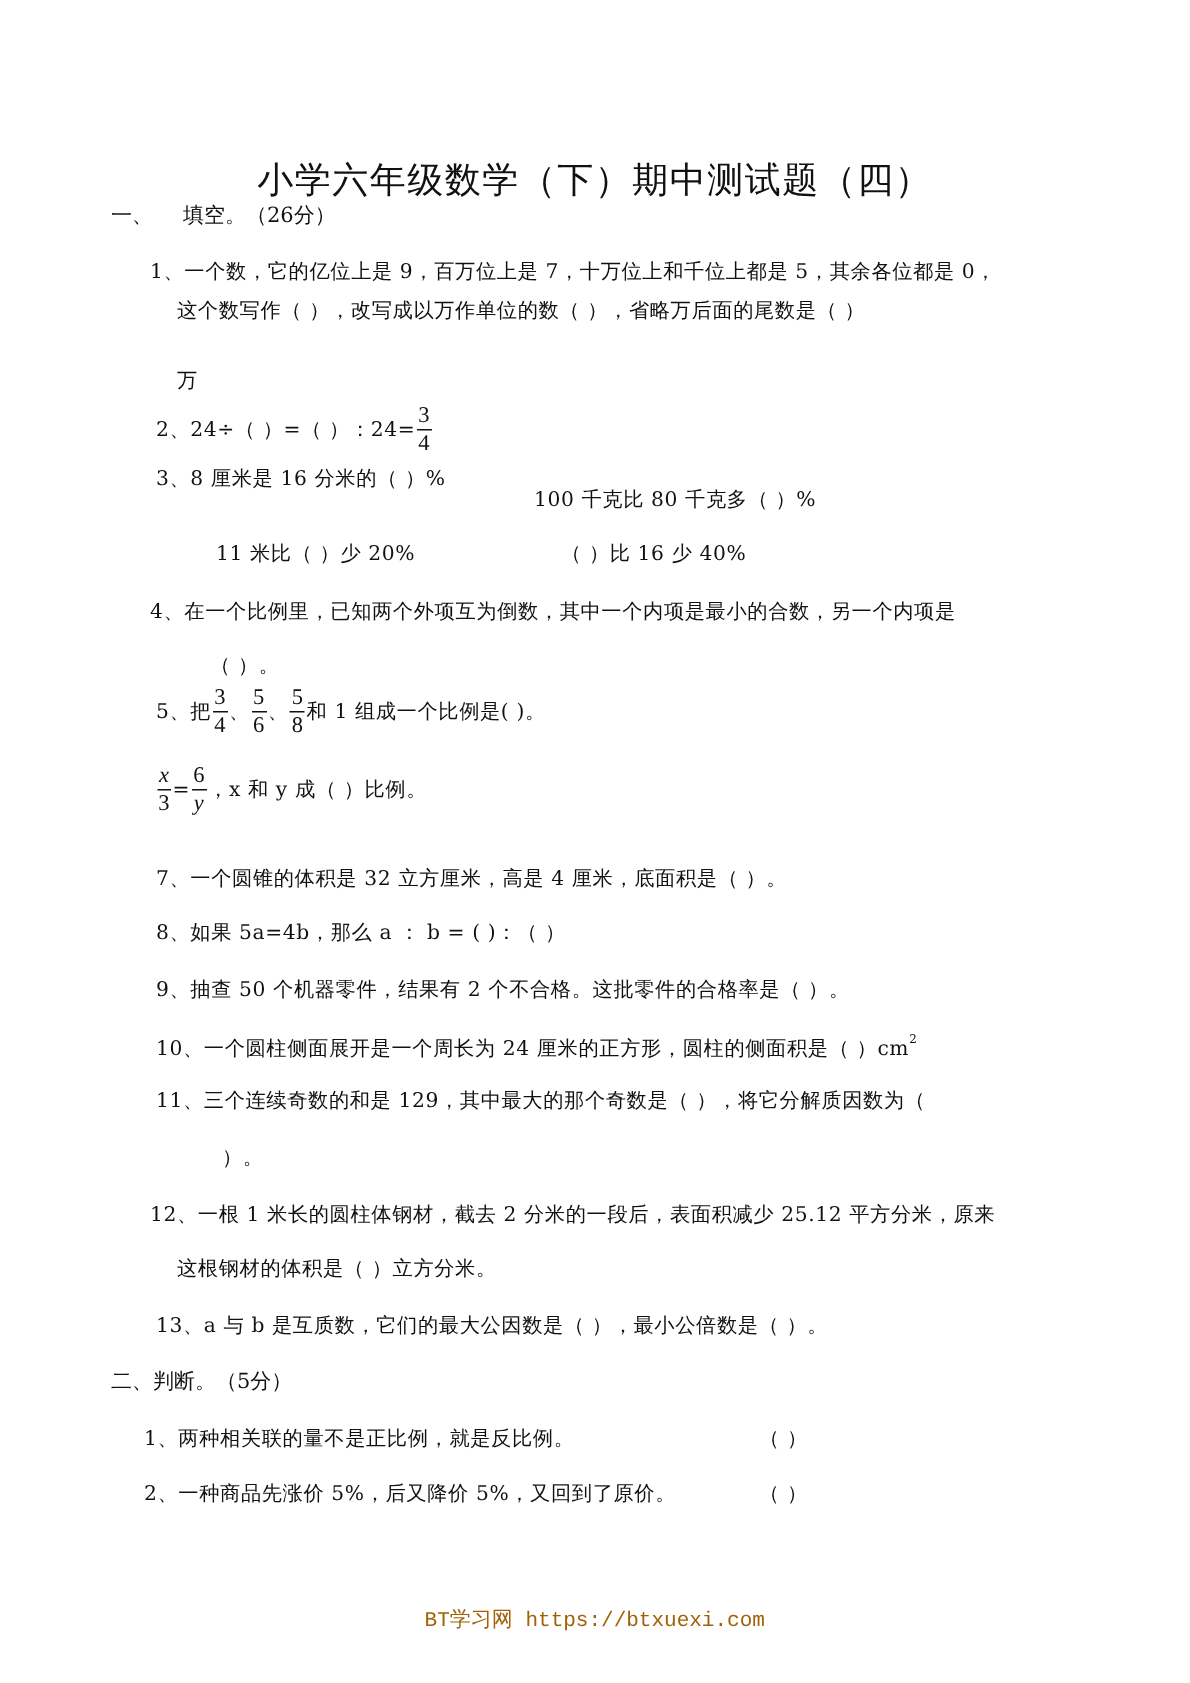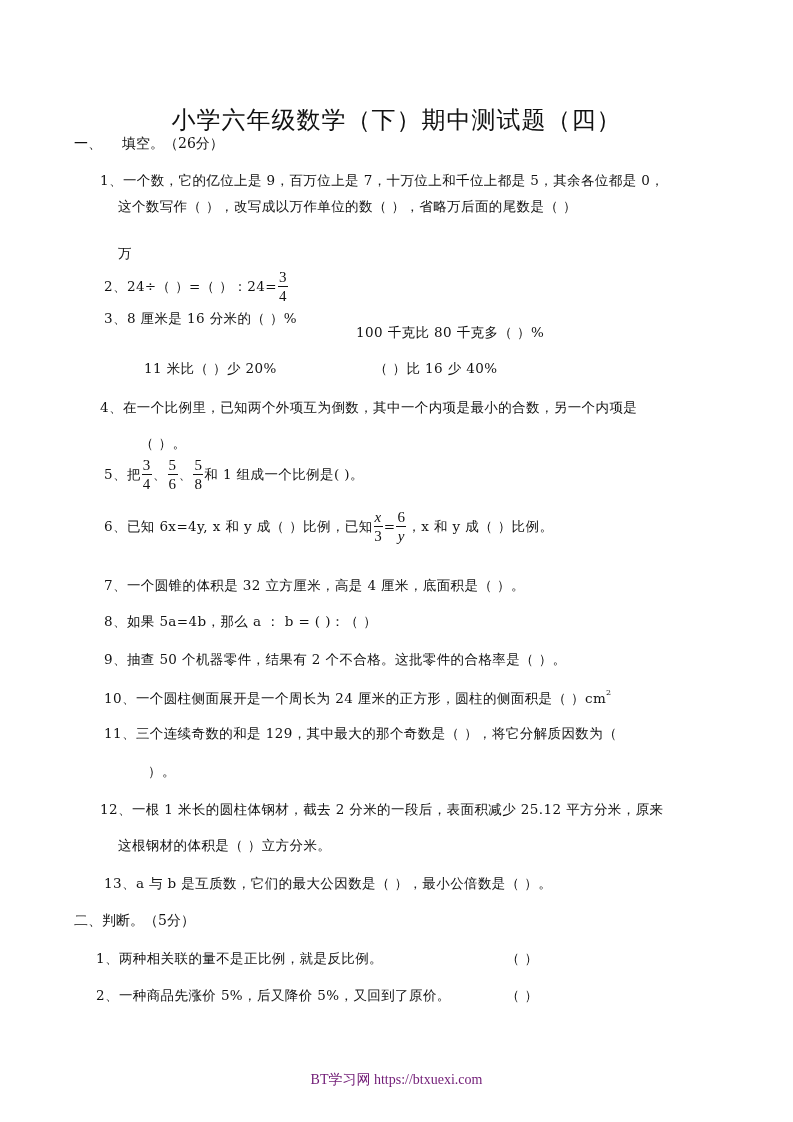--- a/index.html
+++ b/index.html
@@ -27,22 +27,22 @@
       display: inline-flex; flex-direction: column; align-items: center;
       vertical-align: middle; line-height: 1; margin: 0 1px;
       font-family: "Liberation Serif", "DejaVu Serif", serif; font-size: 15px;
     }
     .frac .num { padding: 0 1px 1px 1px; border-bottom: 1px solid #111; }
     .frac .den { padding-top: 2px; }
     .frac.italic .num, .frac.italic .den { font-style: italic; }
     sup.unit-sup { font-size: 8px; vertical-align: 8px; }
     .footer {
       left: 0; width: 793px; text-align: center; top: 1071px;
-      font-family: Liberation Serif, serif;
-      font-size: 14px; color: #701a75;
+      font-family: Liberation Mono, monospace;
+      font-size: 14px; color: #a16207;
     }
   </style>
 </head>
 <body>
 
 <div>
 
   <div class="abs title">小学六年级数学（下）期中测试题（四）</div>
 
   <div class="abs sec-head" style="left:74px; top:135px;">一、</div>
@@ -74,21 +74,21 @@
       </span><span>、</span><span class="frac">
         <span class="num">5</span>
         <span class="den">6</span>
       </span><span>、</span><span class="frac">
         <span class="num">5</span>
         <span class="den">8</span>
       </span><span>和 1 组成一个比例是(                    )。</span>
   </div>
 
   <div class="abs line" style="left:104px; top:510px;">
-    <span>6、已知 6x=4y, x 和 y 成（    ）比例，已知</span><span class="frac italic">
+    <span class="frac italic">
         <span class="num">x</span>
         <span class="den" style="font-style:normal">3</span>
       </span><span>=</span><span class="frac">
         <span class="num">6</span>
         <span class="den" style="font-style:italic">y</span>
       </span><span>，x 和 y 成（      ）比例。</span>
   </div>
 
   <div class="abs line" style="left:104px; top:577px;">7、一个圆锥的体积是 32 立方厘米，高是 4 厘米，底面积是（              ）。</div>
   <div class="abs line" style="left:104px; top:613px;">8、如果 5a=4b，那么 a ： b = (          )：（      ）</div>

